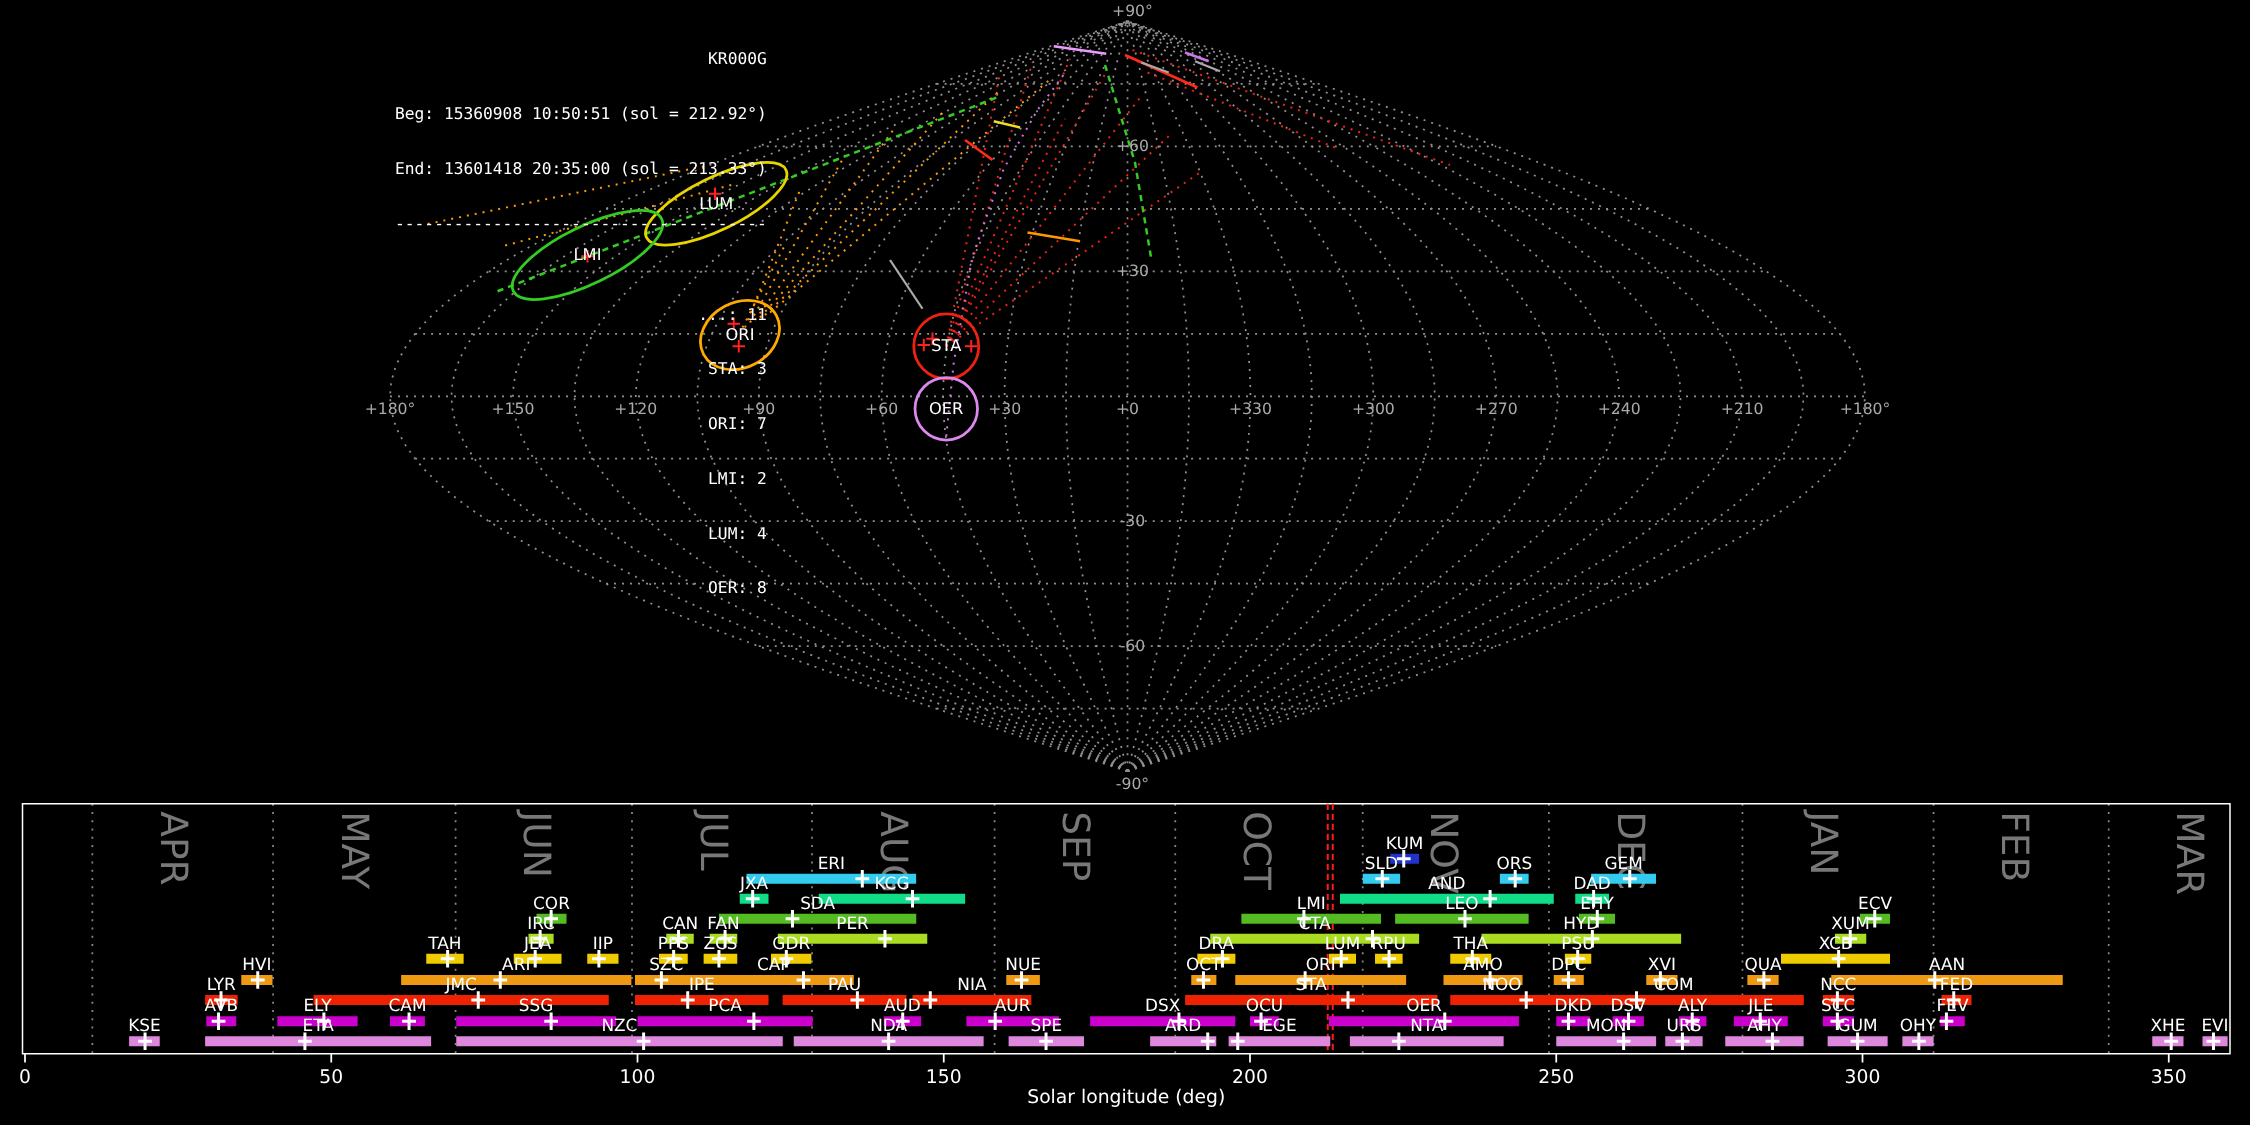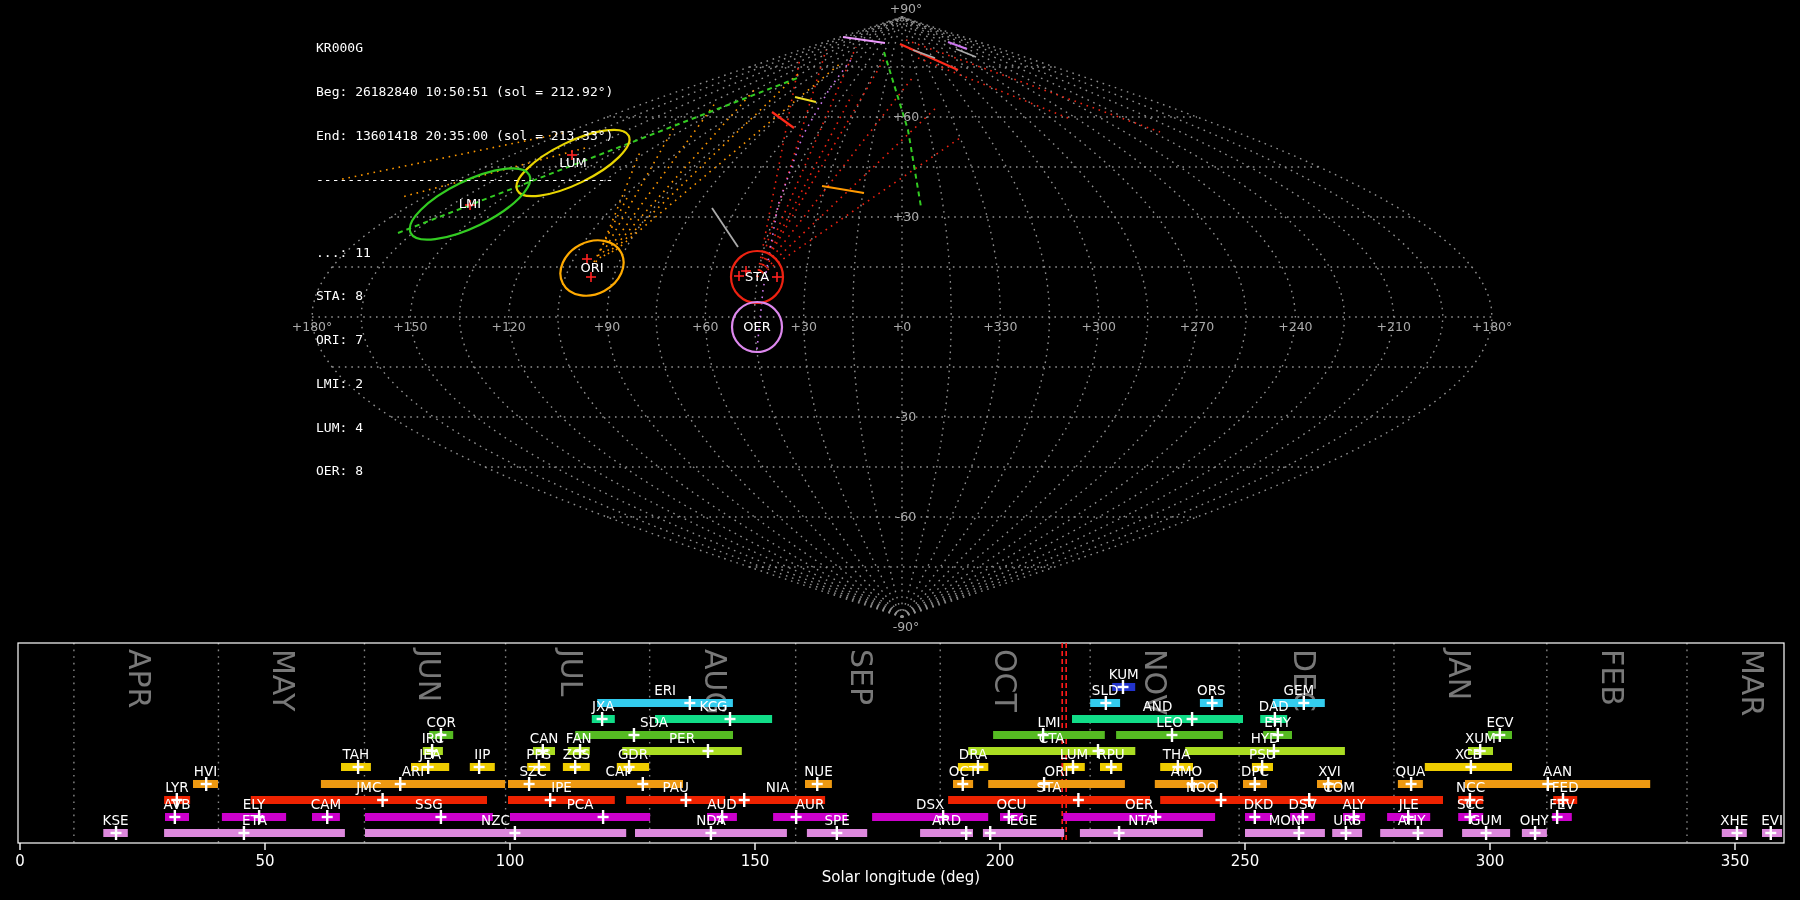--- a/index.html
+++ b/index.html
@@ -1,18 +1,18 @@
 <!DOCTYPE html>
 <html><head>
 <meta charset="utf-8">
 <style>
   html,body{margin:0;padding:0;background:#000;}
   #root{position:relative;width:1800px;height:900px;background:#000;overflow:hidden;}
   #stats{position:absolute;left:316px;top:12px;color:#fff;
-         font:13px/14.6px "DejaVu Sans Mono","Liberation Mono",monospace;white-space:pre;}
+         font:13px/14.6px "DejaVu Sans Mono","Liberation Mono",monospace;white-space:pre;text-align:right;}
   svg text{font-family:"DejaVu Sans","Liberation Sans",sans-serif;}
 </style>
 </head>
 <body>
 
 <div id="root">
   <svg id="scene" width="1800" height="900" viewBox="0 0 1800 900">
     <g id="g-grid">
         <line x1="749.3" y1="566.975" x2="1054.7" y2="566.975" stroke="#909090" stroke-width="1.4" stroke-dasharray="1.6 4.8"></line>
         <line x1="607.0" y1="516.98" x2="1197.0" y2="516.98" stroke="#909090" stroke-width="1.4" stroke-dasharray="1.6 4.8"></line>
@@ -706,24 +706,24 @@
         <line x1="1490" y1="843" x2="1490" y2="850" stroke="#ffffff" stroke-width="1.4"></line>
         <text x="1490" y="866" fill="#fff" font-size="15" text-anchor="middle">300</text>
         <line x1="1735.0000000000002" y1="843" x2="1735.0000000000002" y2="850" stroke="#ffffff" stroke-width="1.4"></line>
         <text x="1735.0000000000002" y="866" fill="#fff" font-size="15" text-anchor="middle">350</text>
         <text x="901" y="882" fill="#fff" font-size="15" text-anchor="middle">Solar longitude (deg)</text>
       </g>
   </svg>
 
   <div id="stats">
     <div>KR000G</div>
-    <div>Beg: 26182840 10:50:51 (sol = 212.92°)</div>
+    <div>Beg: 15360908 10:50:51 (sol = 212.92°)</div>
     <div>End: 13601418 20:35:00 (sol = 213.33°)</div>
     <div>--------------------------------------</div>
     <div></div>
     <div>...: 11</div>
-    <div>STA: 8</div>
+    <div>STA: 3</div>
     <div>ORI: 7</div>
     <div>LMI: 2</div>
     <div>LUM: 4</div>
     <div>OER: 8</div>
   </div>
 </div>
 
 </body></html>

